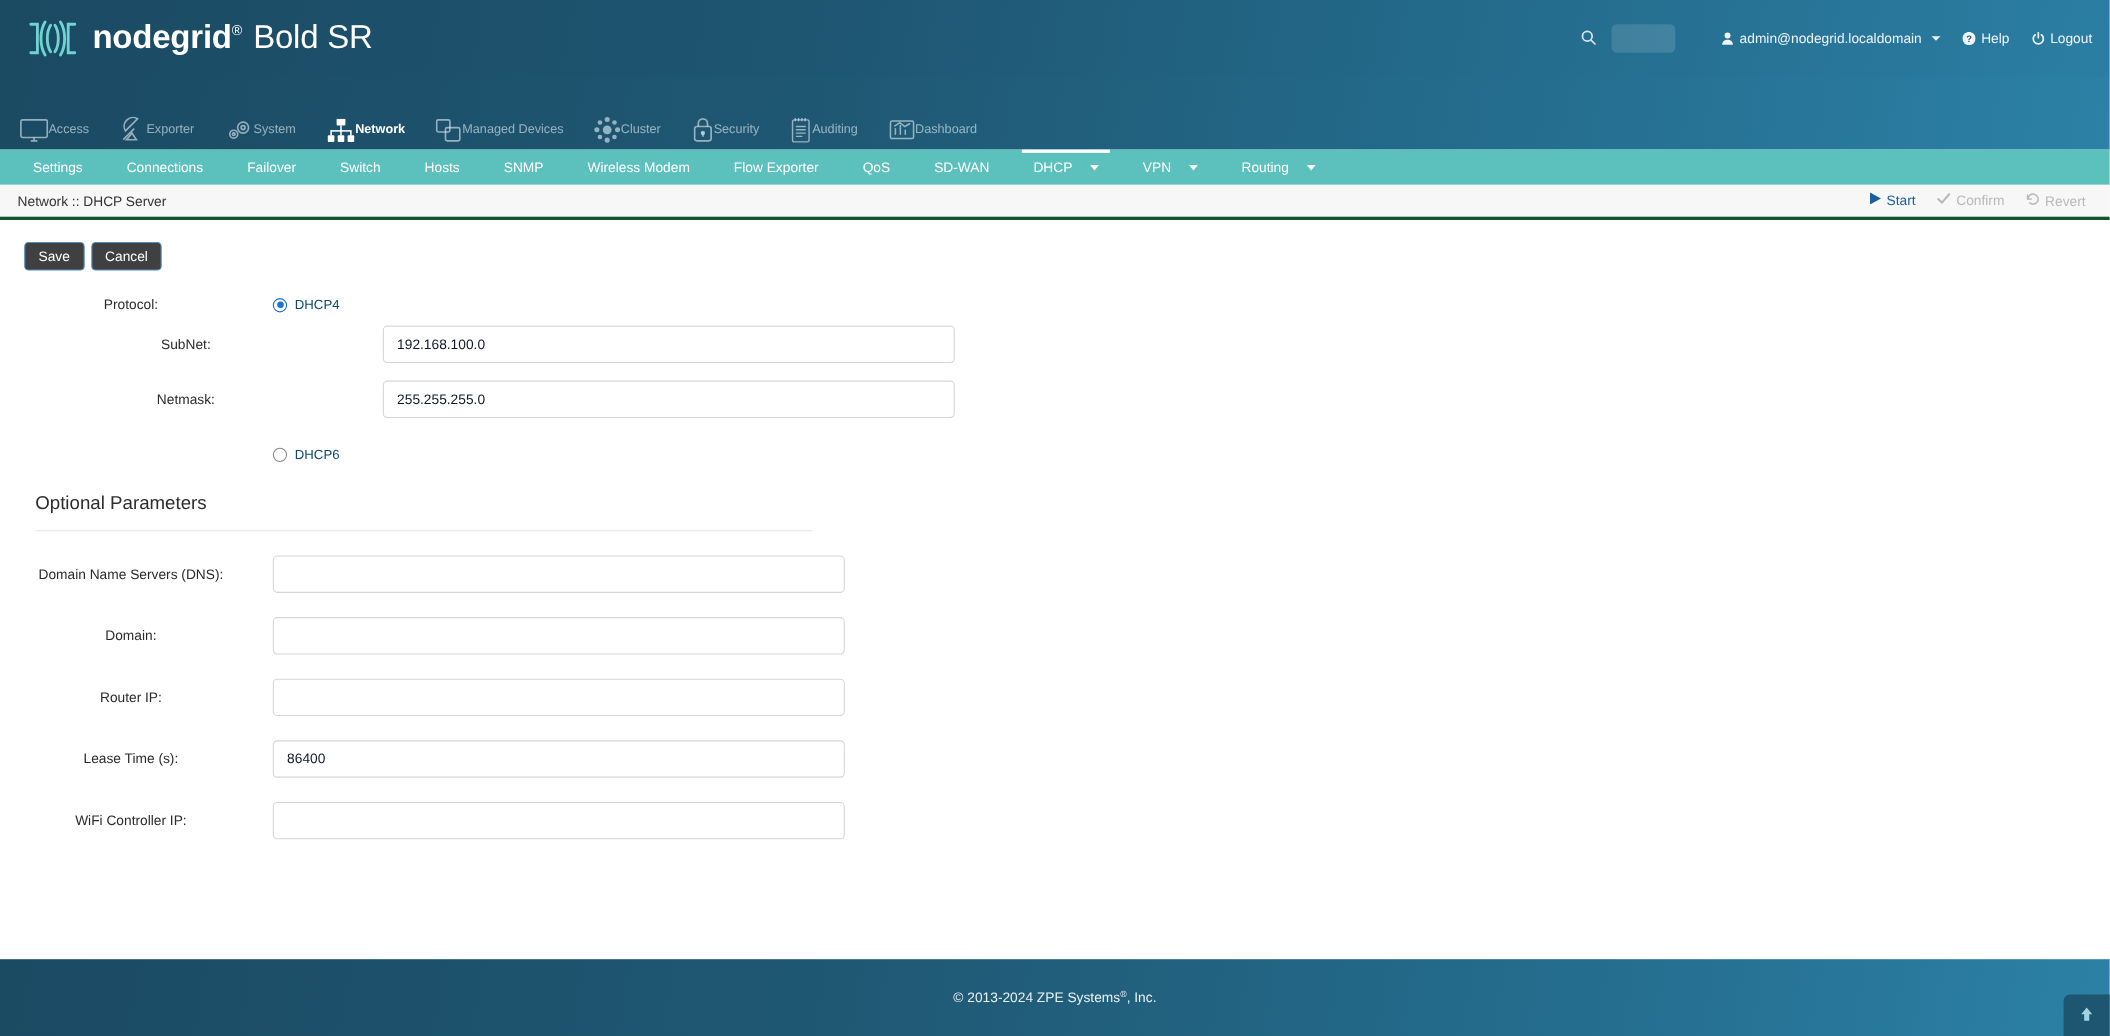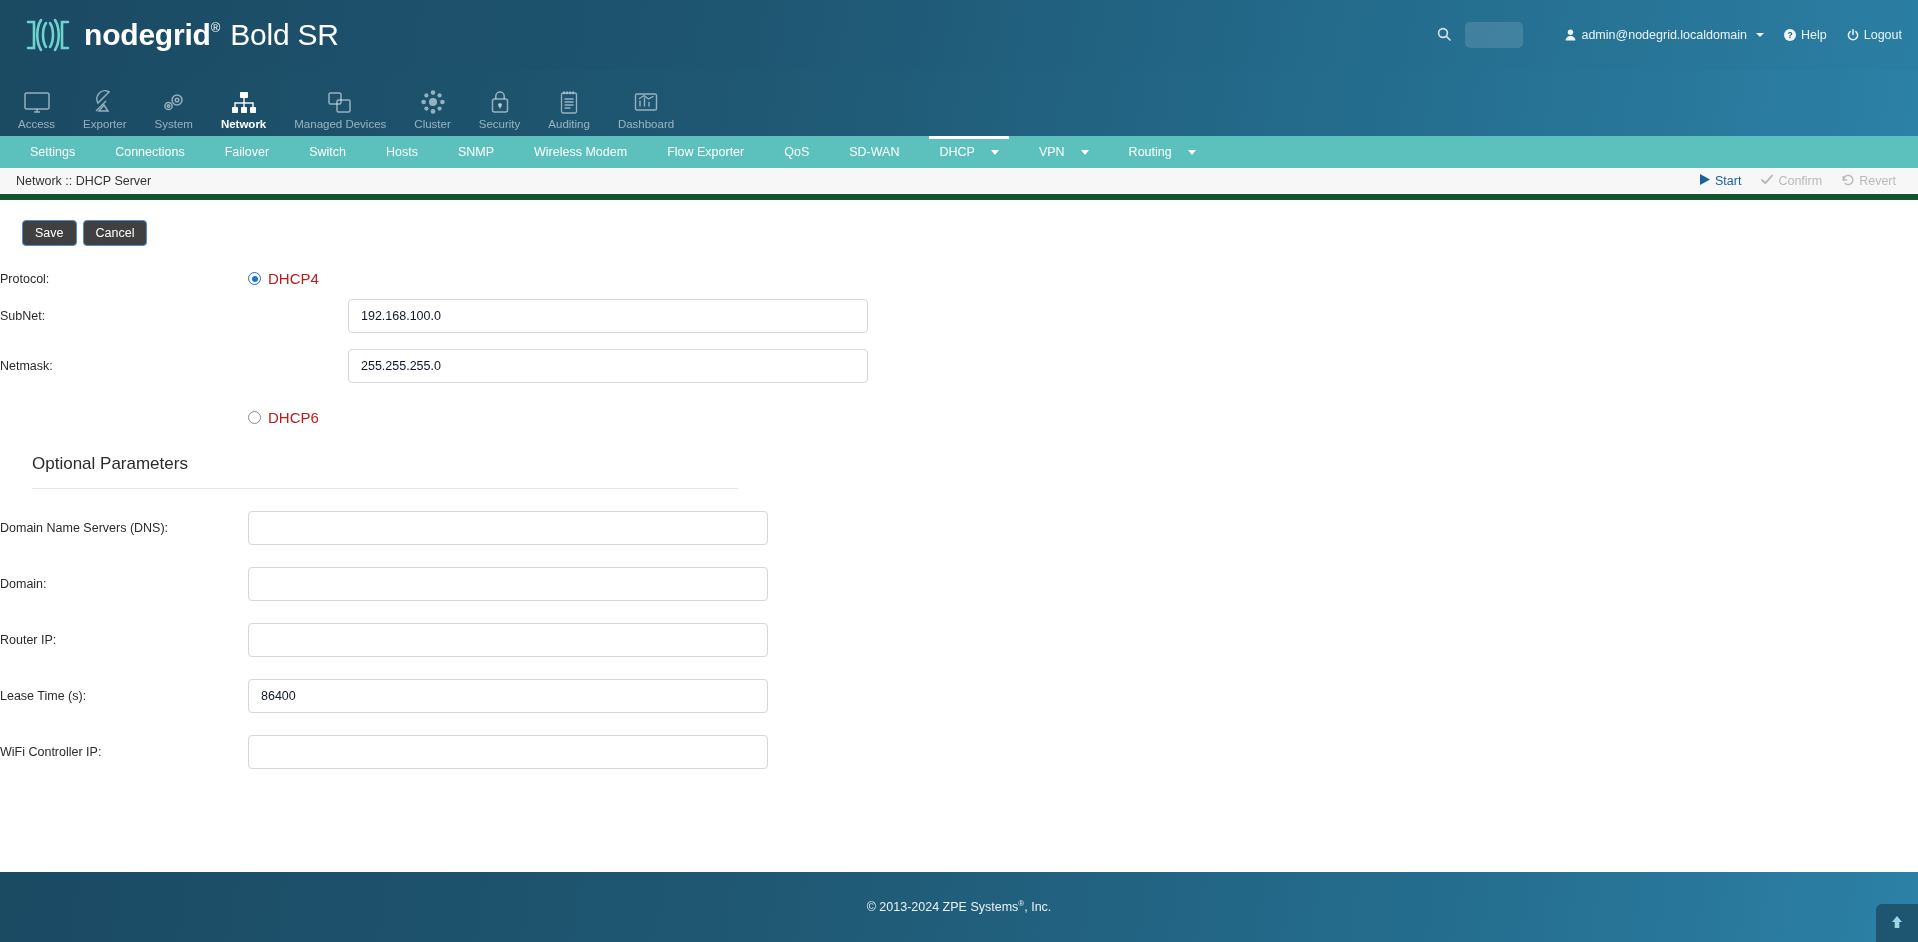--- a/index.html
+++ b/index.html
@@ -49,21 +49,21 @@
     border-top: 4px solid #eef4f7;
   }
 
   
   .mainnav {
     height: 66px;
     background: linear-gradient(100deg, #1b4a63 0%, #1f5873 40%, #256f91 75%, #2c81a6 100%);
     display: flex; align-items: flex-end; padding-left: 4px;
   }
   .mainnav-item {
-    display: flex; flex-direction: column; align-items: center;
+    display: flex; align-items: center;
     justify-content: flex-start;
     padding: 0 14px 6px 14px; cursor: pointer;
     color: rgba(222,236,243,0.62);
     min-width: 64px;
   }
   .mainnav-item .mn-ico { height: 28px; display:flex; align-items:flex-end; justify-content:center; }
   .mainnav-item .mn-lbl { font-size: 11.5px; margin-top: 5px; line-height: 1; }
   .mainnav-item.active { color: #ffffff; }
   .mainnav-item.active .mn-lbl { font-weight: 700; }
 
@@ -82,21 +82,21 @@
     height: 3px; background: #ffffff;
   }
   .sn-caret {
     width: 0; height: 0; margin-left: 10px;
     border-left: 4px solid transparent; border-right: 4px solid transparent;
     border-top: 5px solid #ffffff;
   }
 
   
   .crumbbar {
-    height: 32px; background: #f7f7f7; border-bottom: 6px solid #14532d;
+    height: 32px; background: #f7f7f7; border-bottom: 3px solid #14532d;
     display: flex; align-items: center; justify-content: space-between;
     padding: 0 22px 0 16px;
   }
   .crumb { font-size: 12.5px; color: #333333; }
   .crumb-actions { display: flex; align-items: flex-start; gap: 20px; }
   .crumb-act { display: flex; align-items: center; gap: 5px; font-size: 12.5px; }
   .crumb-act.on { color: #1a5f9e; cursor: pointer; }
   .crumb-act.off { color: #b9b9b9; cursor: default; }
 
   
@@ -104,21 +104,21 @@
   .btnrow { padding-left: 22px; display: flex; gap: 6px; }
   .btn {
     background: #404040; color: #ffffff; border: 1px solid #4f8fc9;
     border-radius: 4px; font-size: 12.5px; padding: 5px 12px; cursor: pointer;
     font-family: "Liberation Sans", sans-serif;
   }
 
   .form { margin-top: 24px; }
   .frow { display: flex; align-items: center; margin-bottom: 16px; }
   .flabel {
-    width: 248px; text-align: left; padding-right: 10px;
+    width: 248px; text-align: center; padding-right: 10px;
     font-size: 12.5px; color: #2b2b2b;
   }
   .finput {
     width: 520px; height: 34px; border: 1px solid #d6d6d6; border-radius: 4px;
     background: #ffffff; padding: 0 12px; font-size: 12.5px; color: #0f172a;
     font-family: "Liberation Sans", sans-serif; outline: none;
   }
   .finput::placeholder { color: #b8b8b8; }
 
   .radio-row { display: flex; align-items: center; margin-bottom: 10px; }
@@ -127,21 +127,21 @@
   .radio {
     width: 13px; height: 13px; border-radius: 50%;
     border: 1px solid #8a8a8a; background: #ffffff;
     display: inline-block; position: relative; flex: none;
   }
   .radio.checked { border: 1px solid #1b72d8; background: #ffffff; }
   .radio.checked::after {
     content: ""; position: absolute; left: 2.5px; top: 2.5px;
     width: 6px; height: 6px; border-radius: 50%; background: #1b72d8;
   }
-  .radio-lbl { font-size: 15px; color: #b91c1c; }
+  .radio-lbl { font-size: 12px; color: #0c4a6e; }
 
   .indent-row { padding-left: 248px; }
 
   .section-head {
     margin: 28px 0 0 0; padding-left: 32px;
   }
   .section-title { font-size: 17px; color: #2b2b2b; font-weight: 400; }
   .section-rule { height: 1px; background: #e6e6e6; margin: 14px 32px 0 32px; width: 706px; }
 
   

